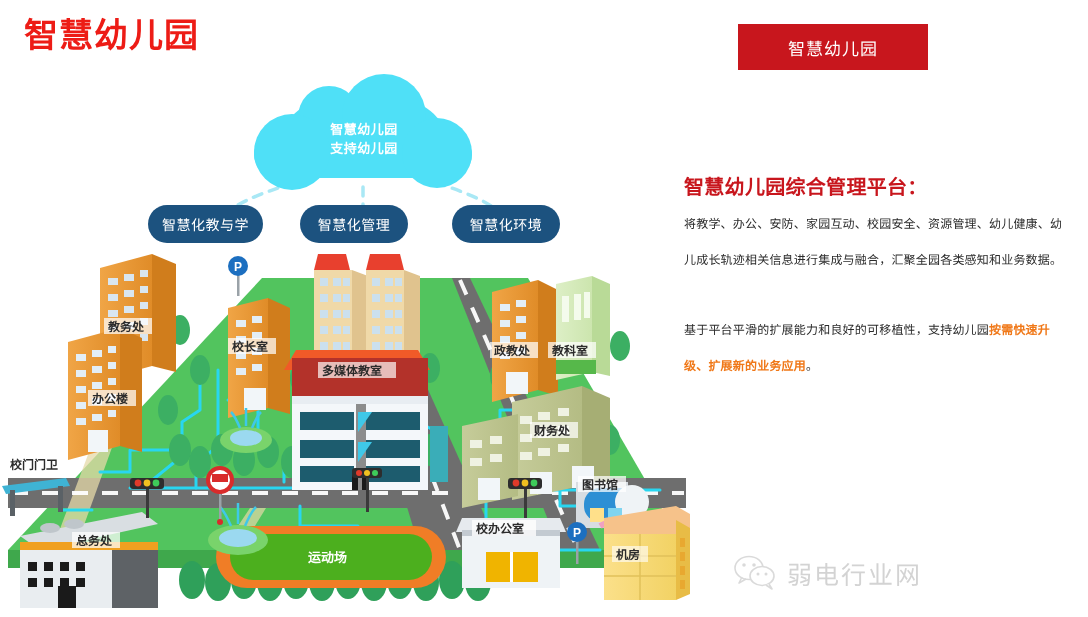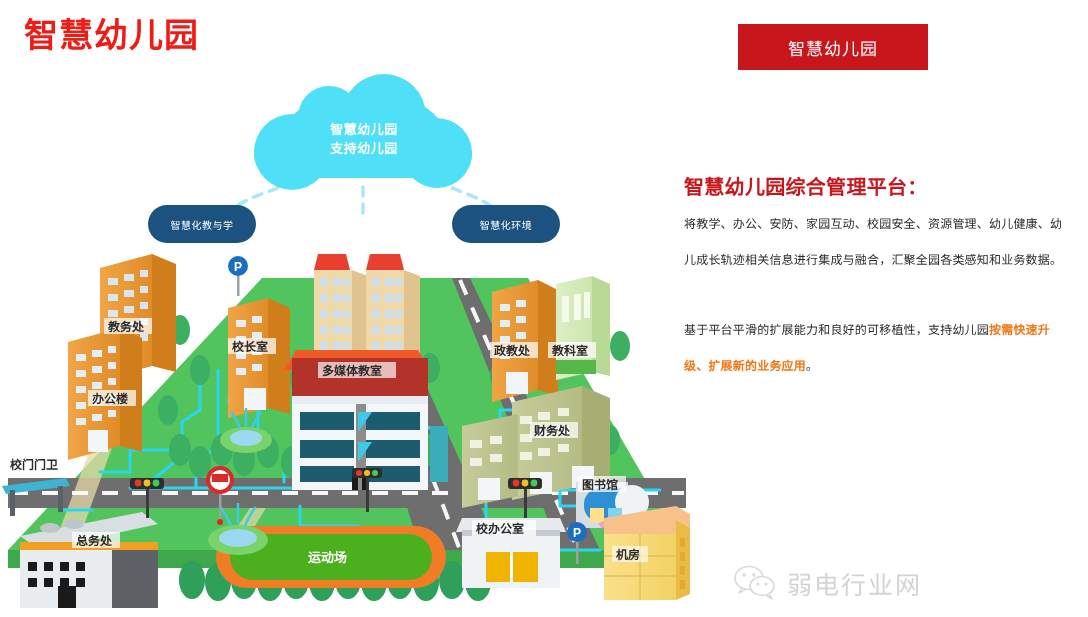--- a/index.html
+++ b/index.html
@@ -60,21 +60,21 @@
     position: relative; z-index: 5;
     color: #ffffff; font-size: 13px; font-weight: bold;
     line-height: 19px; text-align: center; letter-spacing: .5px;
   }
 
   .pill {
     position: absolute; top: 110px;
     height: 38px; min-width: 108px; padding: 0 14px;
     background: #1C527F; border-radius: 19px;
     display: flex; align-items: center; justify-content: center;
-    color: #fff; font-size: 10px; letter-spacing: .5px;
+    color: #fff; font-size: 14px; letter-spacing: .5px;
     z-index: 3;
   }
   .pill-0 { left: 28px; }
   .pill-1 { left: 180px; }
   .pill-2 { left: 332px; }
 
   
   .campus { position: absolute; left: 0px; top: 250px; width: 690px; height: 367px; }
   .campus svg { display: block; }
 
@@ -85,21 +85,21 @@
     line-height: 34px; margin-bottom: 2px; letter-spacing: .3px;
   }
   .copy p {
     color: #2B2B2B; font-size: 12px; line-height: 36px; letter-spacing: .2px;
   }
   .copy .para2 { margin-top: 34px; }
   .hl { color: #F07818; font-weight: bold; text-align: center; }
 
   
   .watermark {
-    position: absolute; right: 14px; bottom: 16px;
+    position: absolute; right: 14px; bottom: 26px;
     display: flex; align-items: center; gap: 10px; opacity: .62;
   }
   .watermark .wm-text {
     font-size: 25px; color: #b9b9b9; letter-spacing: 2px;
   }
 </style>
 </head>
 <body>
 
 <div id="page">
@@ -120,20 +120,21 @@
 
     <div class="cloud">
       <div class="cloud-lobe"></div>
       <div class="cloud-lobe2"></div>
       <div class="cloud-base"></div>
       <div class="cloud-text">智慧幼儿园</div>
       <div class="cloud-text">支持幼儿园</div>
     </div>
 
     <div class="pill pill-0">智慧化教与学</div>
+    <div class="pill pill-1">智慧化管理</div>
     <div class="pill pill-2">智慧化环境</div>
   </div>
 
   <div class="campus">
     <svg width="690" height="367" viewBox="0 0 690 367">
       <defs>
         <linearGradient id="gBldOrange" x1="0" y1="0" x2="1" y2="0">
           <stop offset="0%" stop-color="#F0A546"></stop>
             <stop offset="100%" stop-color="#E08C28"></stop>
         </linearGradient>

